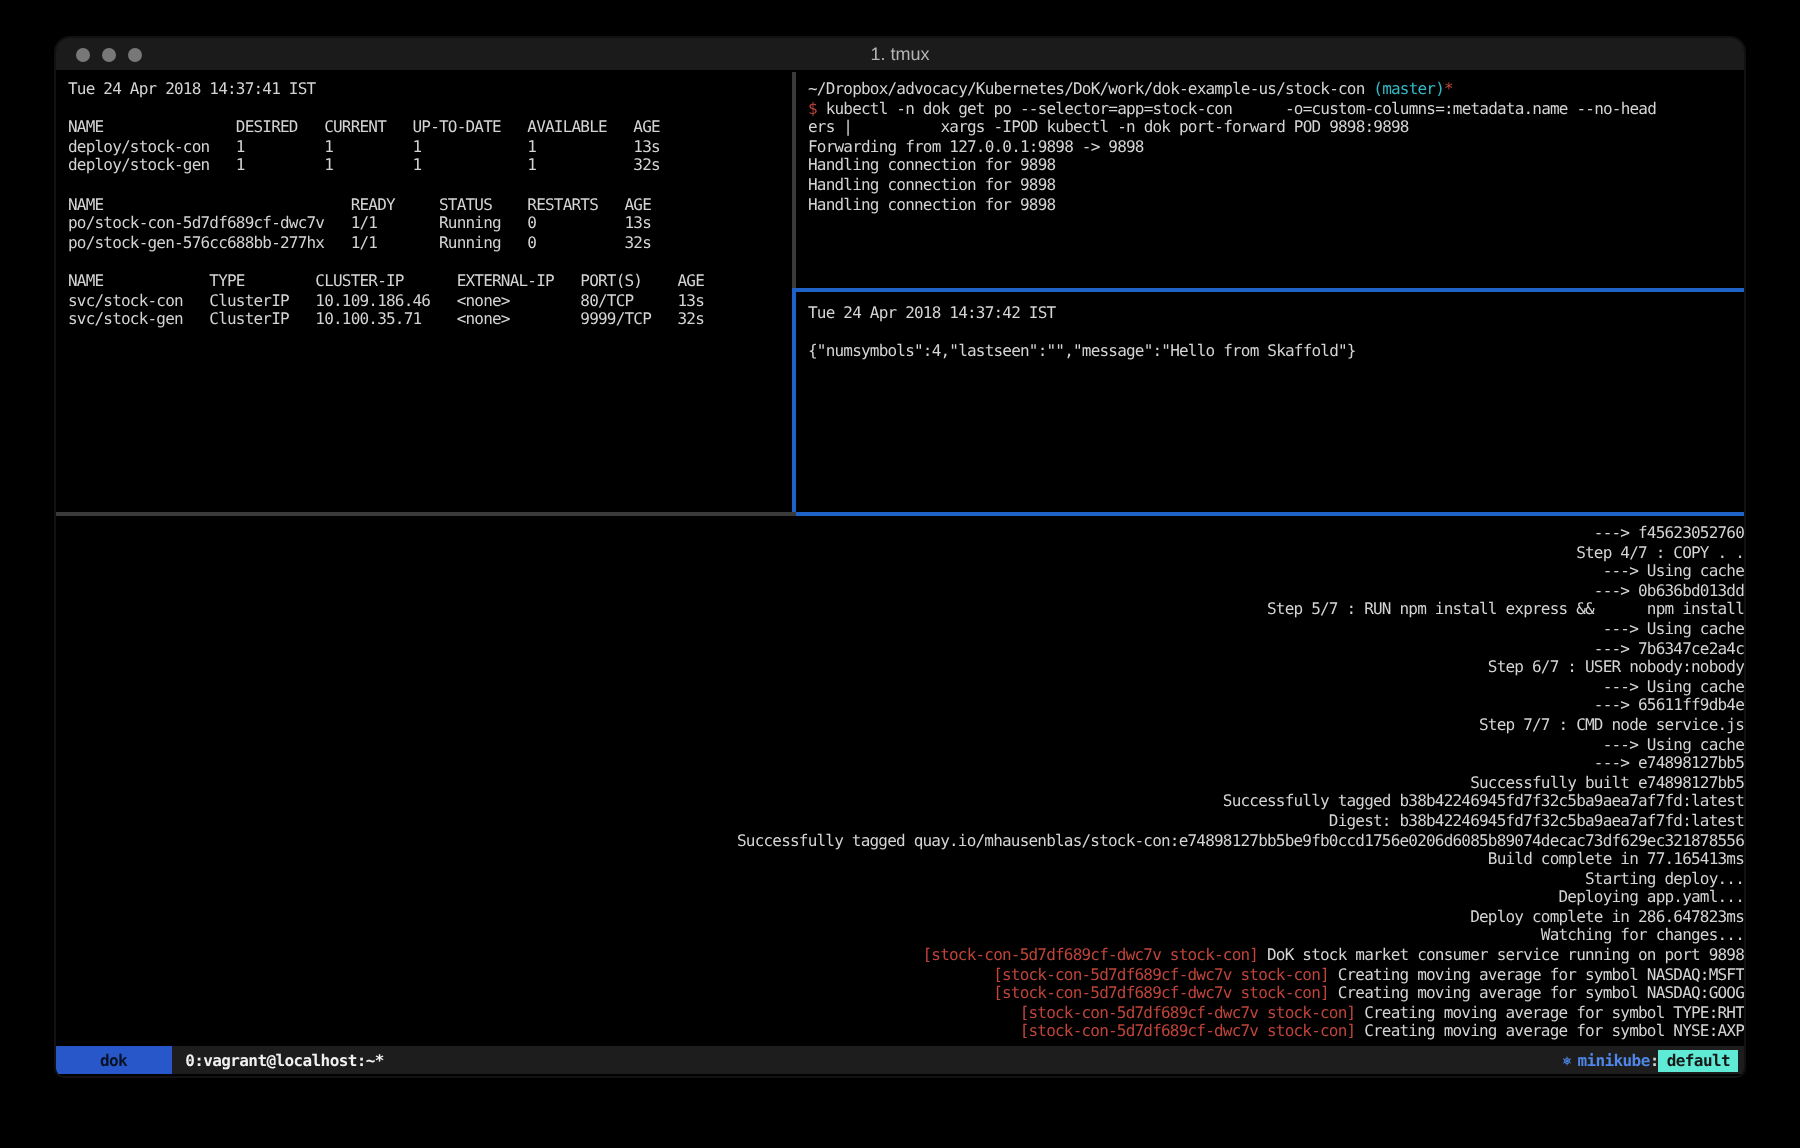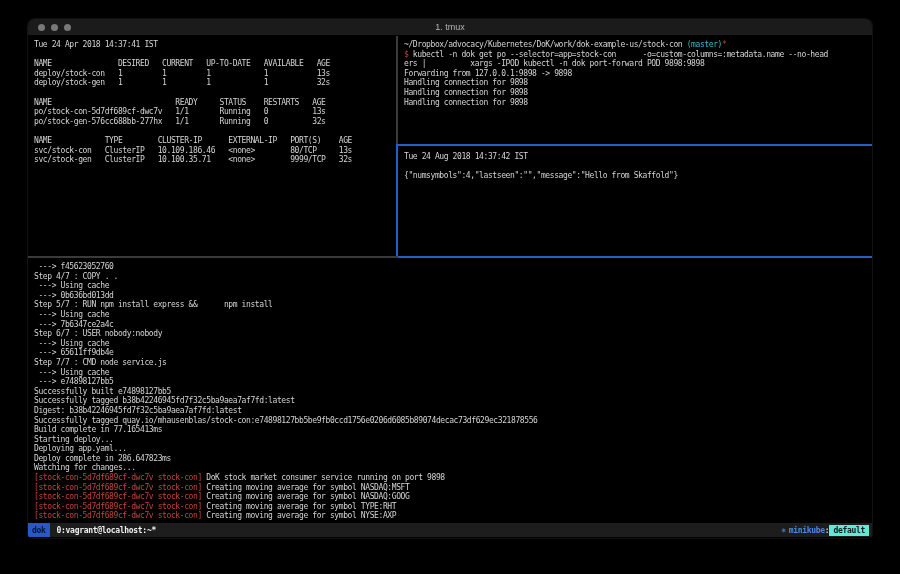--- a/index.html
+++ b/index.html
@@ -23,27 +23,27 @@
   .vborder { width: 2px; display: flex; flex-direction: column; }
   .vb-gray { height: 108px; background: #3a3a3a; }
   .vb-blue { flex: 1; background: #1e62c8; }
   .right-col { flex: 1; display: flex; flex-direction: column; overflow: hidden; }
   .pane-topright { height: 108px; padding: 4px 0 0 6px; overflow: hidden; }
   .hborder-active { height: 2px; background: #1e62c8; }
   .pane-midright { flex: 1; padding: 6px 0 0 6px; overflow: hidden; }
   .hborder-row { height: 2px; display: flex; }
   .hb-gray { width: 370px; background: #3a3a3a; }
   .hb-blue { flex: 1; background: #1e62c8; }
-  .pane-bottom { flex: 1; padding: 4px 0 0 6px; overflow: hidden; }
+  .pane-bottom { flex: 1; padding: 4px 0 0 6px; overflow: hidden; text-align: right; }
   .cyan { color: #35b8c6; }
   .red { color: #c0443a; }
   .statusbar { height: 14px; background: #1d1d1d; display: flex; align-items: center;
                font-family: "DejaVu Sans Mono", monospace; font-size: 8px; letter-spacing: -0.3px;
                font-weight: bold; color: #e6e6e6; }
-  .session-cell { background: #2757c9; color: #071226; padding: 1px 4px; height: 100%;
+  .session-cell { background: #2757c9; color: #071226; padding: 1px 22px; height: 100%;
                   display: flex; align-items: center; }
   .winlabel { margin-left: 7px; color: #f0f0f0; }
   .spacer { flex: 1; }
   .kube-icon { color: #4f86e8; margin-right: 3px; font-weight: normal; }
   .kube-ctx { color: #4f86e8; }
   .kube-sep { color: #cfcfcf; }
   .kube-ns { background: #5eead4; color: #161616; padding: 1px 4px; margin-right: 3px; text-align: center; }
 </style>
 </head>
 <body>
@@ -86,21 +86,21 @@
           <div class="pane-topright">
             <div class="tx"><span>~/Dropbox/advocacy/Kubernetes/DoK/work/dok-example-us/stock-con </span><span class="cyan">(master)</span><span class="red">*</span></div>
             <div class="tx"><span class="red">$</span><span> kubectl -n dok get po --selector=app=stock-con      -o=custom-columns=:metadata.name --no-head</span></div>
             <div class="tx">ers |          xargs -IPOD kubectl -n dok port-forward POD 9898:9898
 Forwarding from 127.0.0.1:9898 -&gt; 9898
 Handling connection for 9898
 Handling connection for 9898
 Handling connection for 9898</div>
           </div>
           <div class="hborder-active"></div>
-          <div class="tx pane-midright">Tue 24 Aug 2018 14:37:42 IST
+          <div class="tx pane-midright">Tue 24 Apr 2018 14:37:42 IST
 
 {"numsymbols":4,"lastseen":"","message":"Hello from Skaffold"}</div>
         </div>
       </div>
 
       <div class="hborder-row">
         <div class="hb-gray"></div>
         <div class="hb-blue"></div>
       </div>
 

